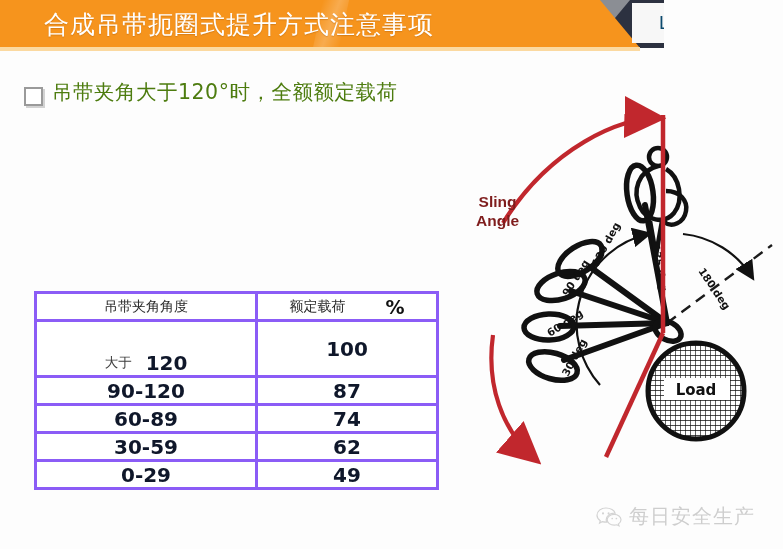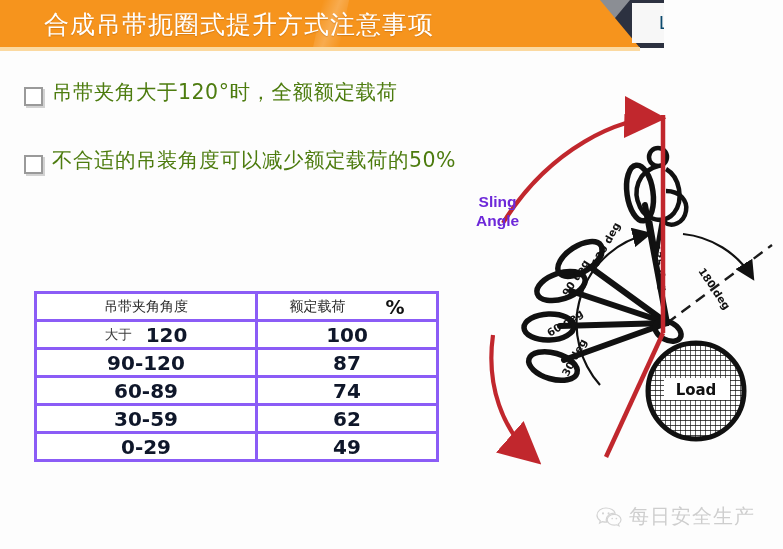--- a/index.html
+++ b/index.html
@@ -46,27 +46,27 @@
   table.data td{border:3px solid #8b5cf6;padding:0;text-align:center;
        font-family:"DejaVu Sans","Liberation Sans",sans-serif;}
   table.data tr.hdr td{border-bottom:1px solid #b9b9b9;height:25px;
        font-size:14px;color:#2a2a2a;font-weight:400;}
   table.data tr.body td{height:25px;}
   .cell-big{font-size:20px;font-weight:bold;color:#0f172a;}
   .cell-pre{font-size:13.5px;color:#3c3c3c;font-weight:400;}
   .hdr-pct{font-size:19px;font-weight:bold;color:#111;}
   .hc{display:flex;align-items:center;justify-content:center;height:100%;}
   .hc-split{display:flex;align-items:center;justify-content:center;gap:40px;height:100%;}
-  .r1{display:flex;align-items:center;justify-content:center;gap:14px;height:100%;}
+  .r1{display:flex;align-items:center;justify-content:center;gap:14px;height:100%;margin-top:29px;}
 
   
   .diagram{position:absolute;left:440px;top:95px;width:343px;height:390px;}
   .diagram svg{position:absolute;left:0;top:0;}
   .sling-label{position:absolute;left:36px;top:97px;font-size:15.5px;font-weight:bold;
-       color:#6d28d9;line-height:19px;text-align:center;}
+       color:#7f1d1d;line-height:19px;text-align:center;}
 
   
   .footer{position:absolute;left:596px;top:503px;display:flex;align-items:center;gap:7px;opacity:.42;}
   .wm-text{font-size:20px;color:#8e8e8e;letter-spacing:1px;
        font-family:"DejaVu Sans","Liberation Sans",sans-serif;}
 </style>
 </head>
 <body>
 
 <div class="slide">
@@ -81,24 +81,20 @@
     <div class="logo-box">
       <span class="logo-text">LOGO</span>
     </div>
   </div>
 
   <div class="bullet b1">
     <span class="bsq"></span>
     <span class="btext">吊带夹角大于120°时，全额额定载荷</span>
   </div>
 
-  <div class="bullet b2">
-    <span class="bsq"></span>
-    <span class="btext">不合适的吊装角度可以减少额定载荷的50%</span>
-  </div>
 
   <div class="tbl-wrap">
     <table class="data">
       <tbody>
           <tr class="hdr">
         <td style="width:218px">
           <div class="hc">
                 <span>吊带夹角角度</span>
               </div>
         </td>

